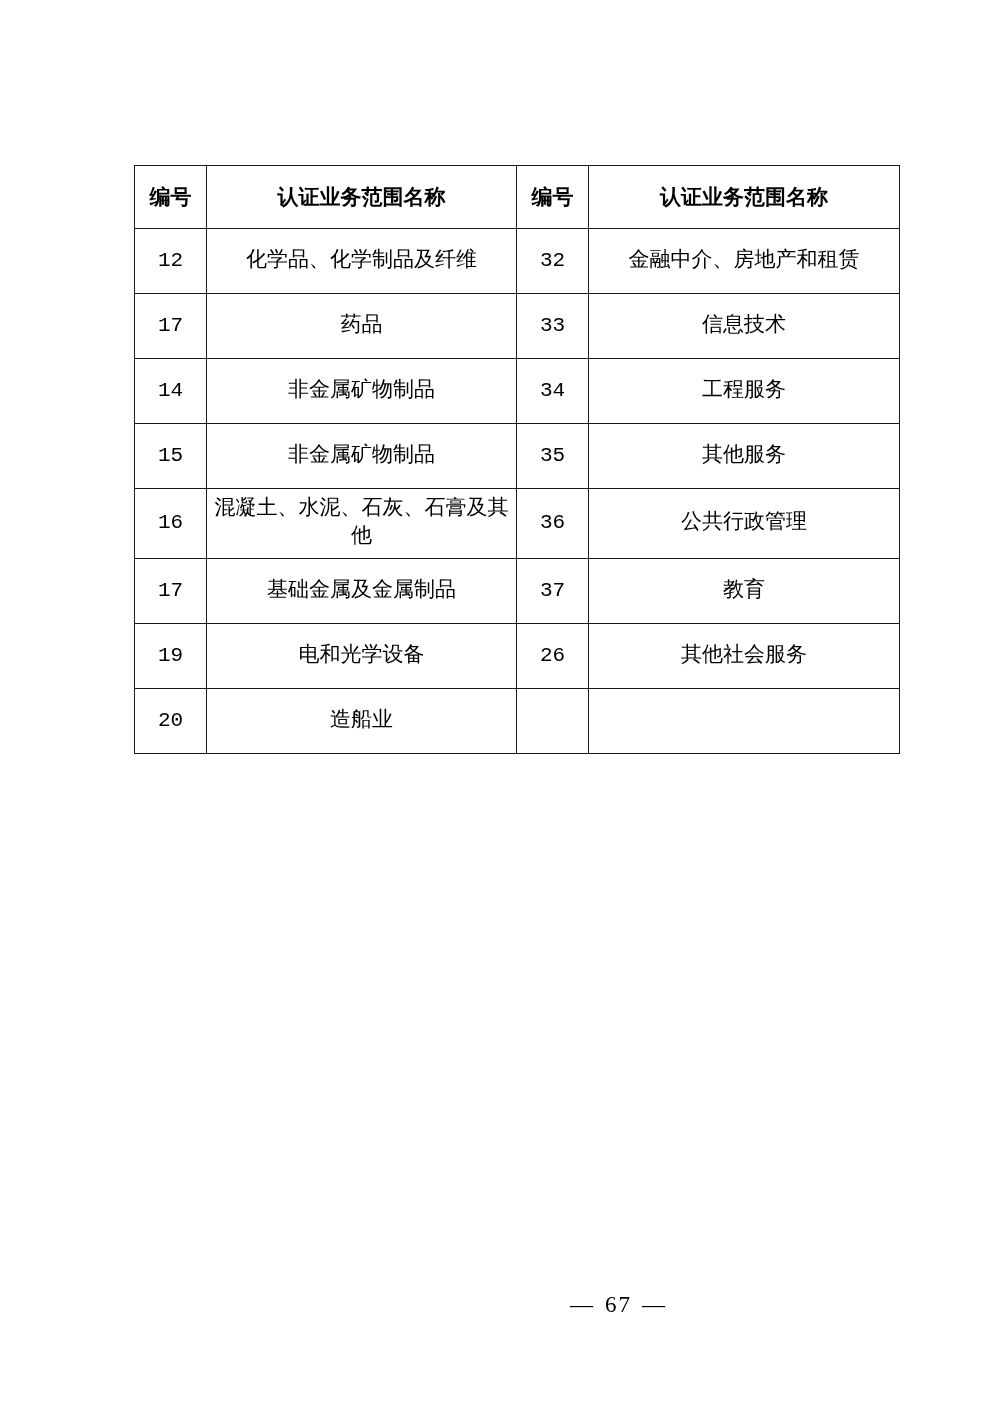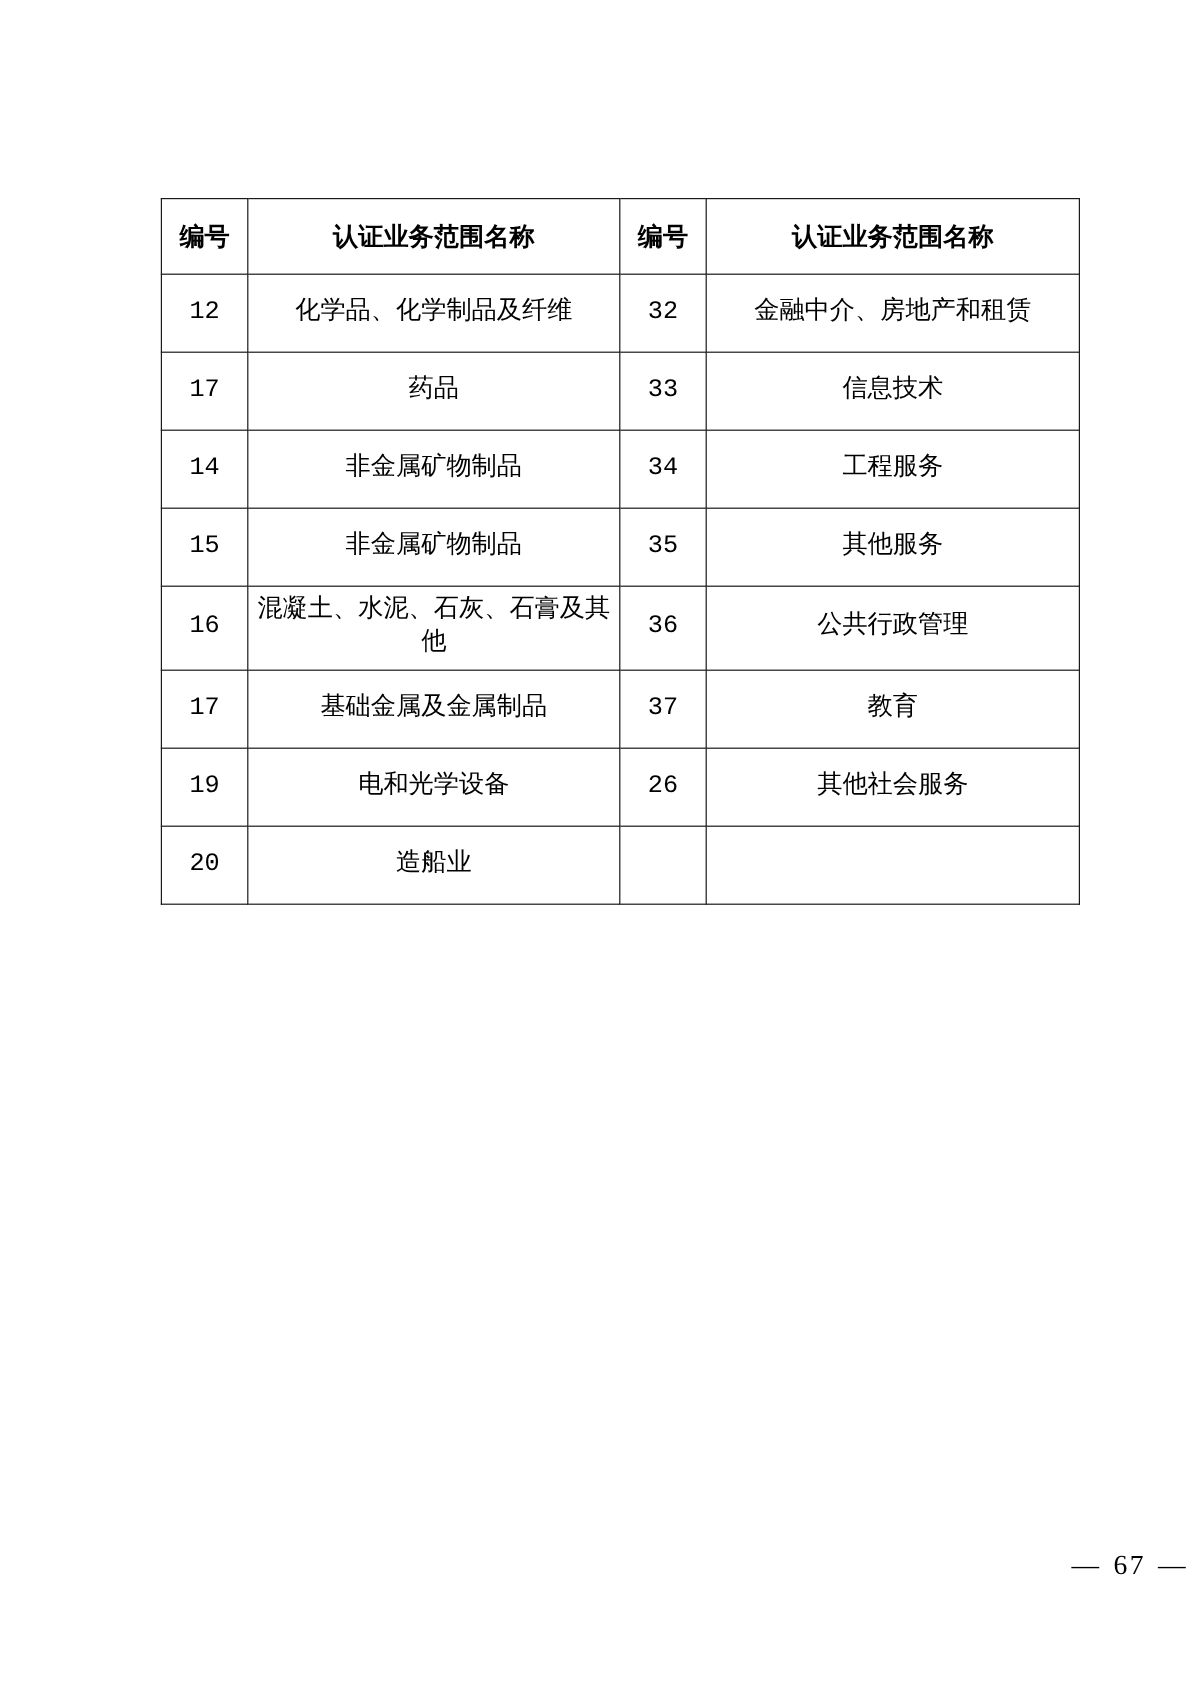--- a/index.html
+++ b/index.html
@@ -60,21 +60,21 @@
     padding: 4px 10px;
   }
   td.empty-cell {
     height: 52px;
   }
   .page-number {
     position: absolute;
     left: 0;
     right: 0;
     bottom: 96px;
-    text-align: right;
+    text-align: left;
     font-size: 23px;
     letter-spacing: 2px;
     padding-right: 0;
   }
   .page-number .pn-inner {
     display: inline-block;
     margin-left: 560px;
   }
   .pn-dash {
     display: inline-block;

